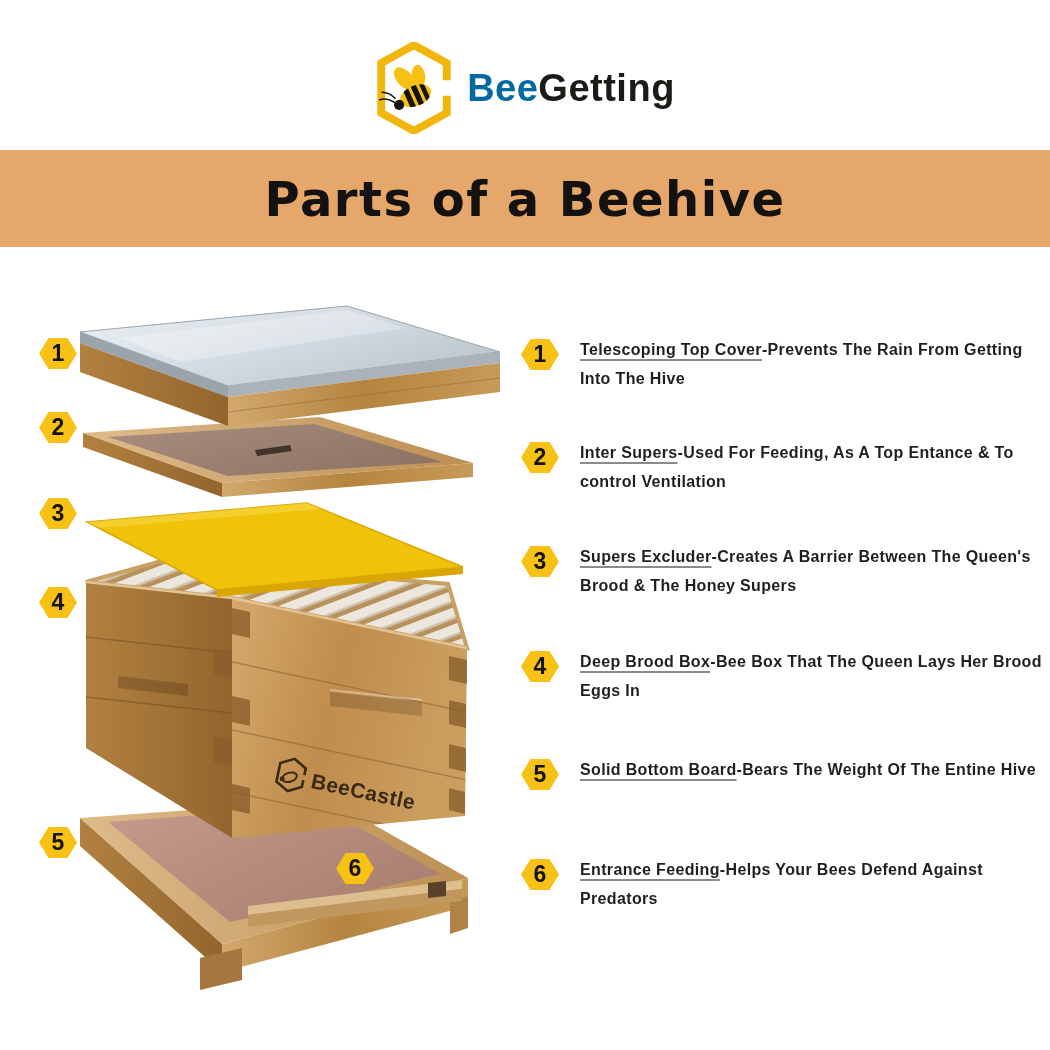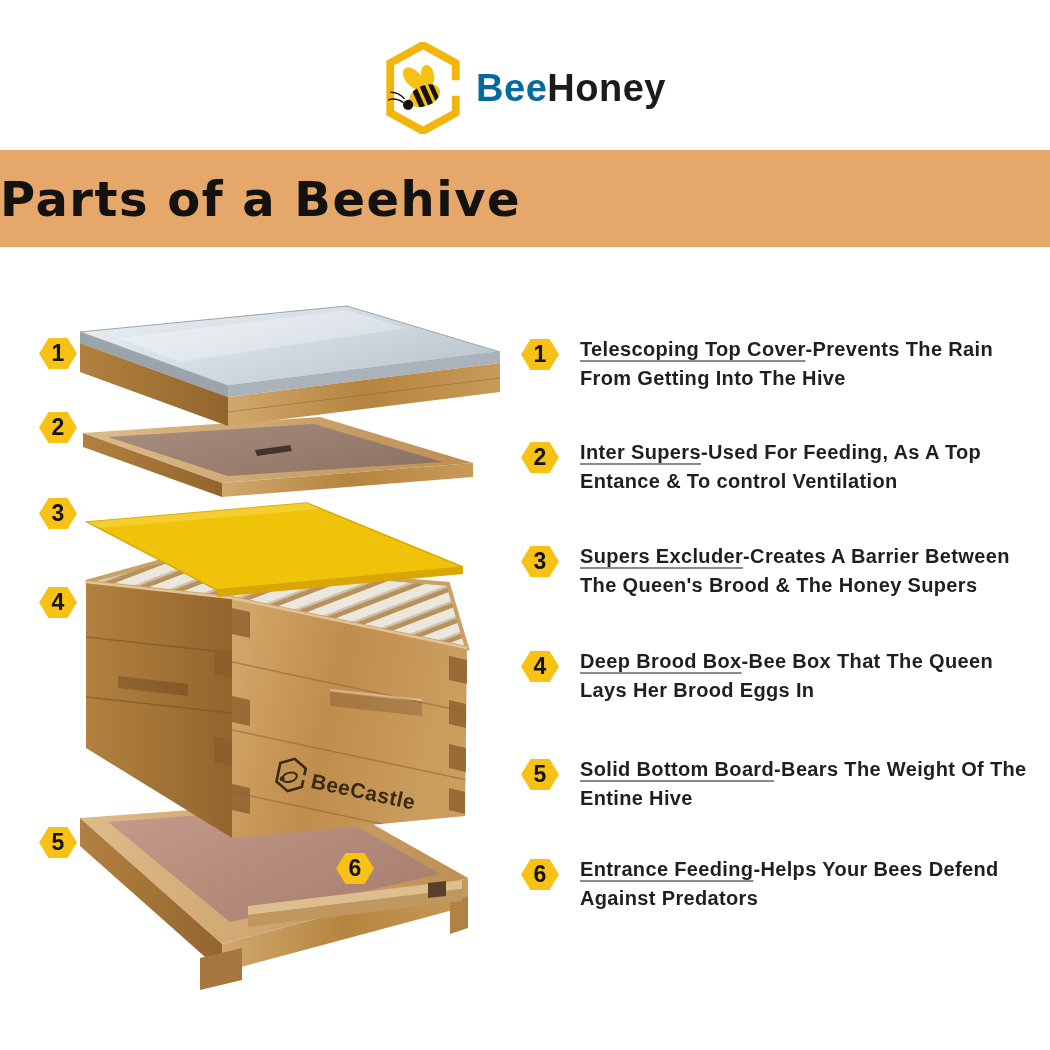--- a/index.html
+++ b/index.html
@@ -9,35 +9,35 @@
   }
   
   .logo{position:absolute;top:36px;left:0;width:100%;height:104px;
         display:flex;align-items:center;justify-content:center;gap:14px;}
   .logo svg{width:78px;height:92px;display:block;}
   .logo-text{font-size:38px;font-weight:700;letter-spacing:.5px;line-height:1;}
   .logo-text .bee{color:#0369a1;}
   .logo-text .castle{color:#1d1b17;}
   
   .banner{position:absolute;top:150px;left:0;width:1050px;height:97px;background:#E5A76A;
-          display:flex;align-items:center;justify-content:flex-start;}
+          display:flex;align-items:center;justify-content:center;}
   .title{font-family:"DejaVu Sans",sans-serif;font-size:48px;font-weight:700;color:#141210;letter-spacing:1.5px;}
   
   .hex{width:38px;height:31px;background:#F7C115;flex:0 0 38px;
        clip-path:polygon(25% 0%,75% 0%,100% 50%,75% 100%,25% 100%,0% 50%);
        display:flex;align-items:center;justify-content:center;
        font-size:23px;font-weight:700;color:#151310;}
   .dbadge{position:absolute;width:38px;height:31px;background:#F7C115;z-index:5;
        clip-path:polygon(25% 0%,75% 0%,100% 50%,75% 100%,25% 100%,0% 50%);
        display:flex;align-items:center;justify-content:center;
        font-size:23px;font-weight:700;color:#151310;}
   
   .item{position:absolute;left:521px;display:flex;align-items:flex-start;}
   .item .hex{margin-top:4px;}
-  .itext{margin-left:21px;width:462px;font-size:20px;font-weight:700;
+  .itext{margin-left:21px;width:462px;font-size:16px;font-weight:700;
          line-height:29px;color:#1f1f1f;letter-spacing:.35px;}
   .pname{text-decoration:underline;text-decoration-thickness:2px;
          text-underline-offset:4px;text-decoration-color:#8a8a8a;}
   
   .hive-svg{position:absolute;left:30px;top:290px;width:470px;height:710px;}
 </style>
 </head>
 <body>
 
 <div class="logo">
@@ -52,21 +52,21 @@
         </clipPath>
       <g clip-path="url(#beebody)">
         <rect x="-12" y="-14" width="7" height="28" fill="#151310"></rect>
         <rect x="-1" y="-14" width="7" height="28" fill="#151310"></rect>
         <rect x="10" y="-14" width="6" height="28" fill="#151310"></rect>
       </g>
       <circle cx="-24" cy="2" r="6.5" fill="#151310"></circle>
       <path d="M-28,-3 C-34,-12 -40,-14 -45,-14 M-25,-7 C-28,-16 -33,-20 -38,-22" stroke="#151310" stroke-width="2" fill="none"></path>
     </g>
   </svg>
-  <div class="logo-text"><span class="bee">Bee</span><span class="castle">Honey</span></div>
+  <div class="logo-text"><span class="bee">Bee</span><span class="castle">Getting</span></div>
 </div>
 
 <div class="banner">
   <div class="title">Parts of a Beehive</div>
 </div>
 
 <svg class="hive-svg" viewBox="0 0 470 710">
   <defs>
     <linearGradient id="silverG" x1="0" y1="0" x2="1" y2="0.6">
       <stop offset="0" stop-color="#edf2f5"></stop>

